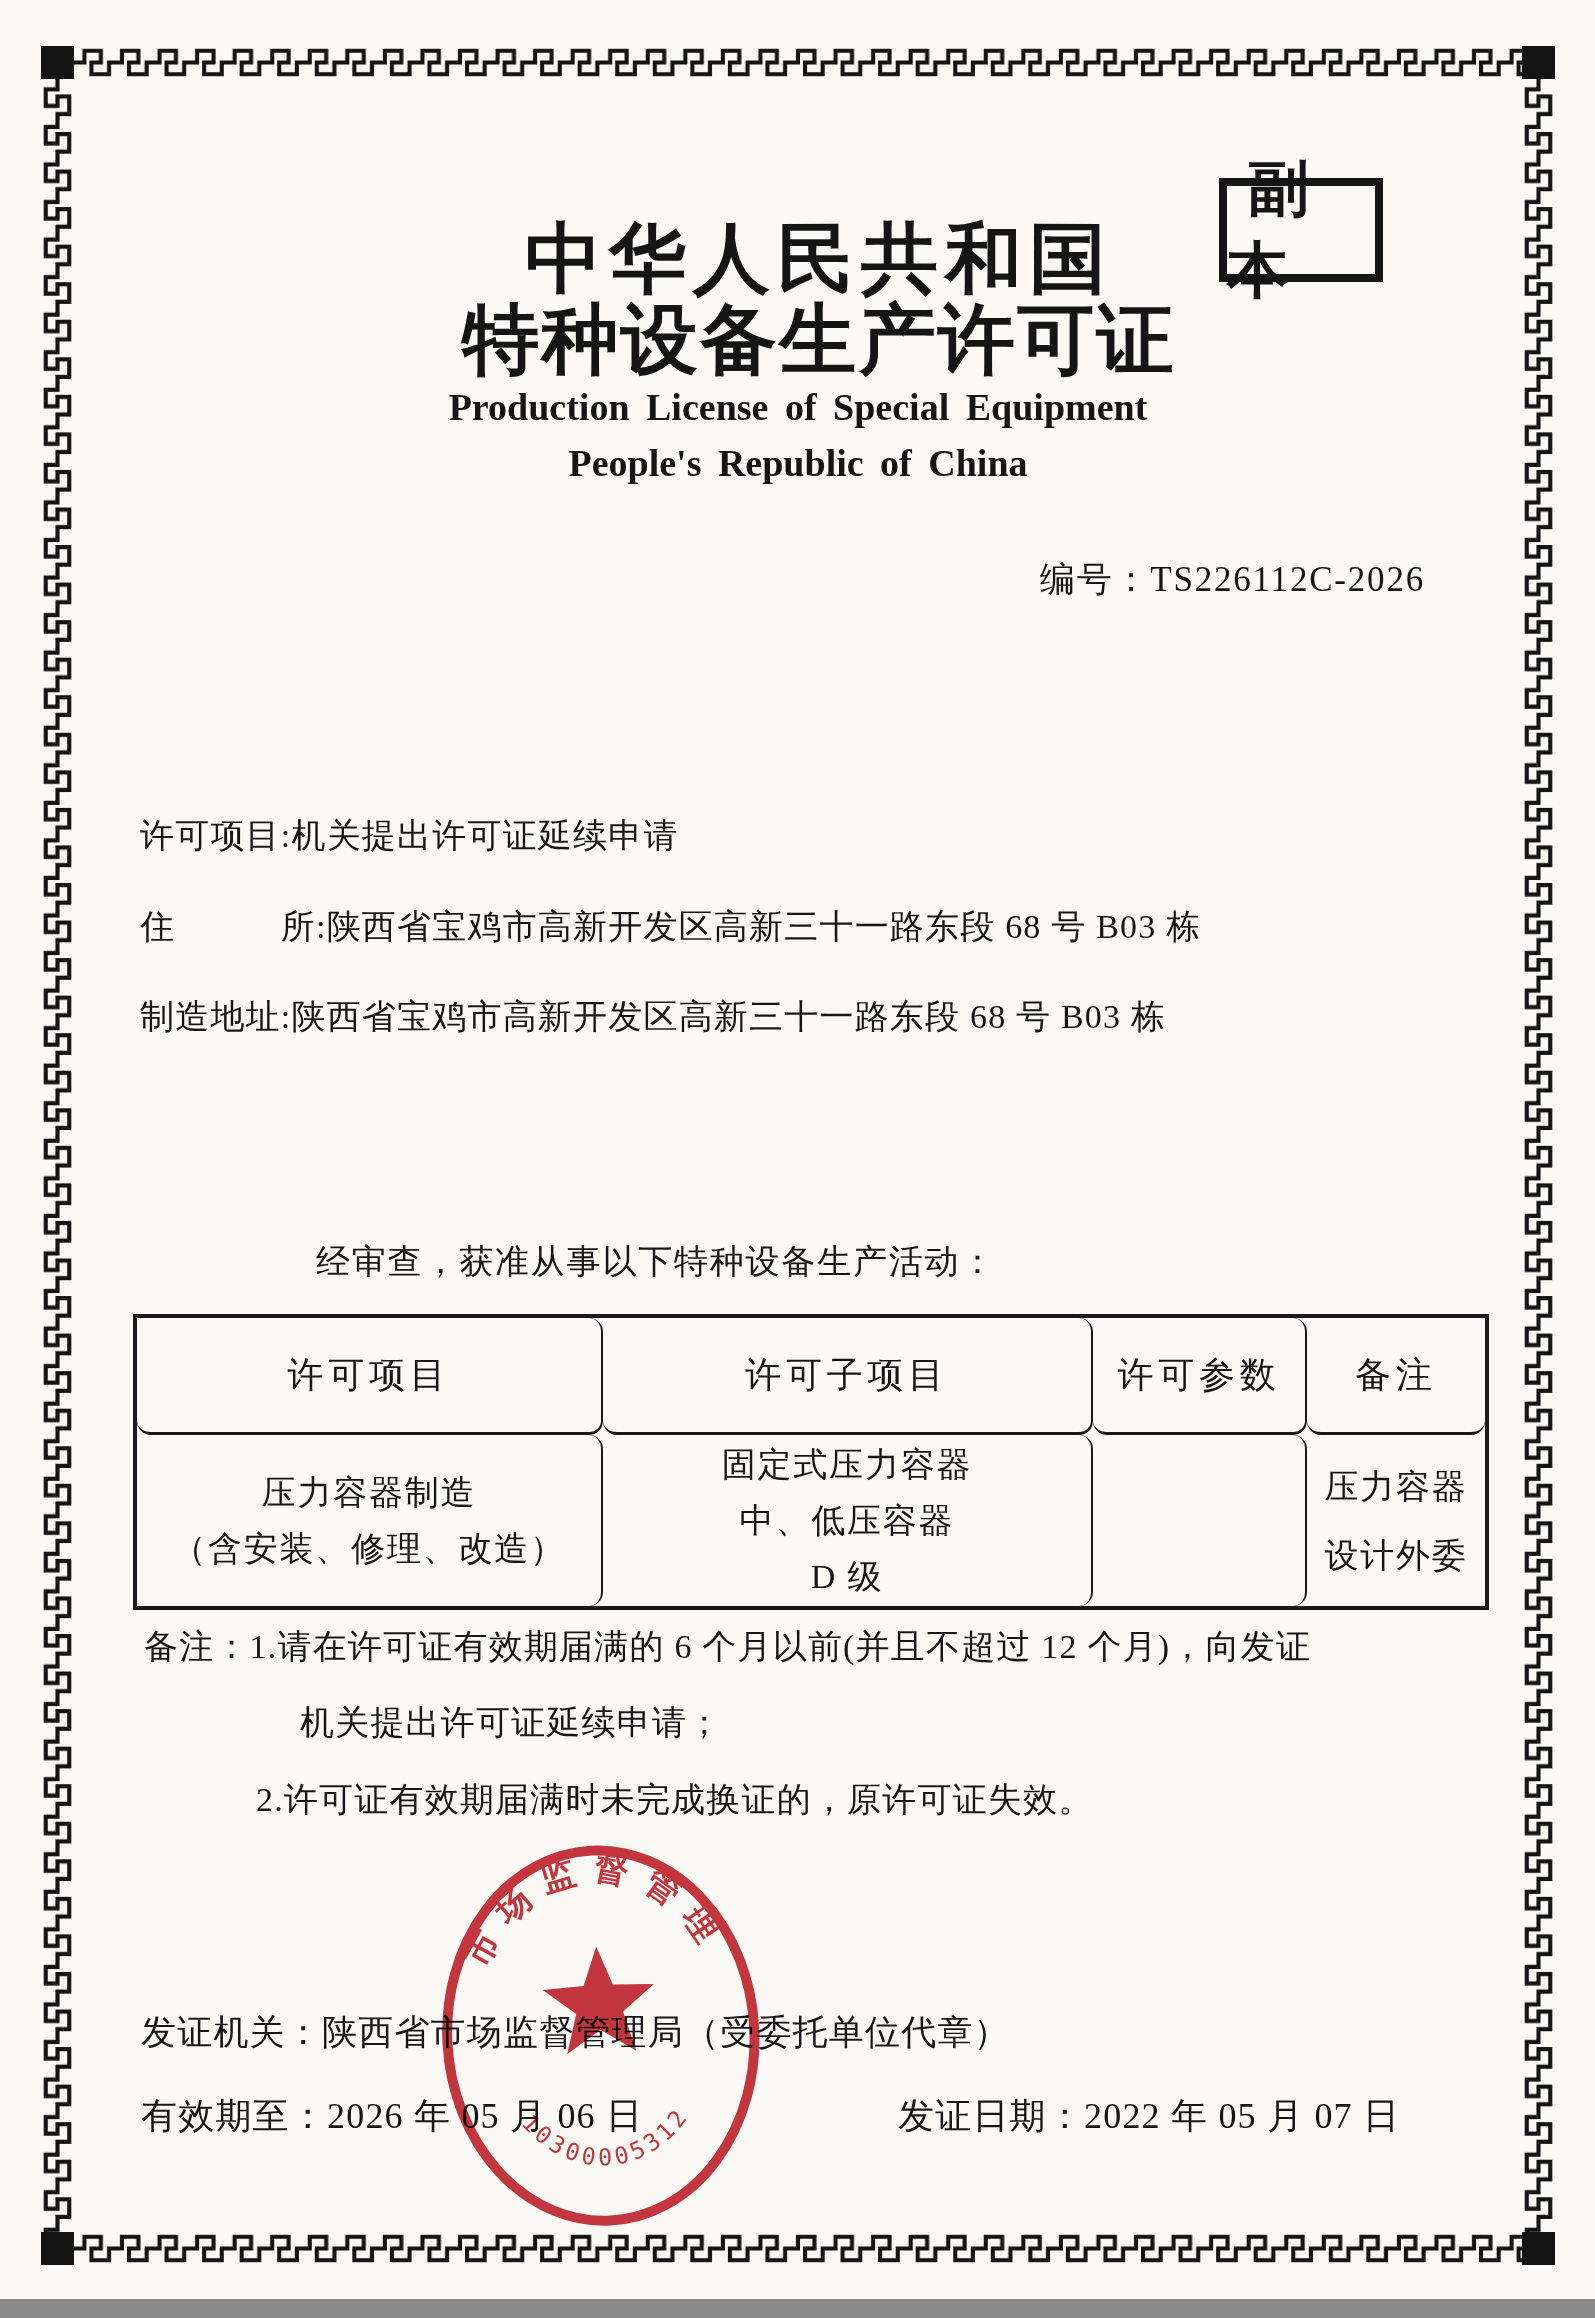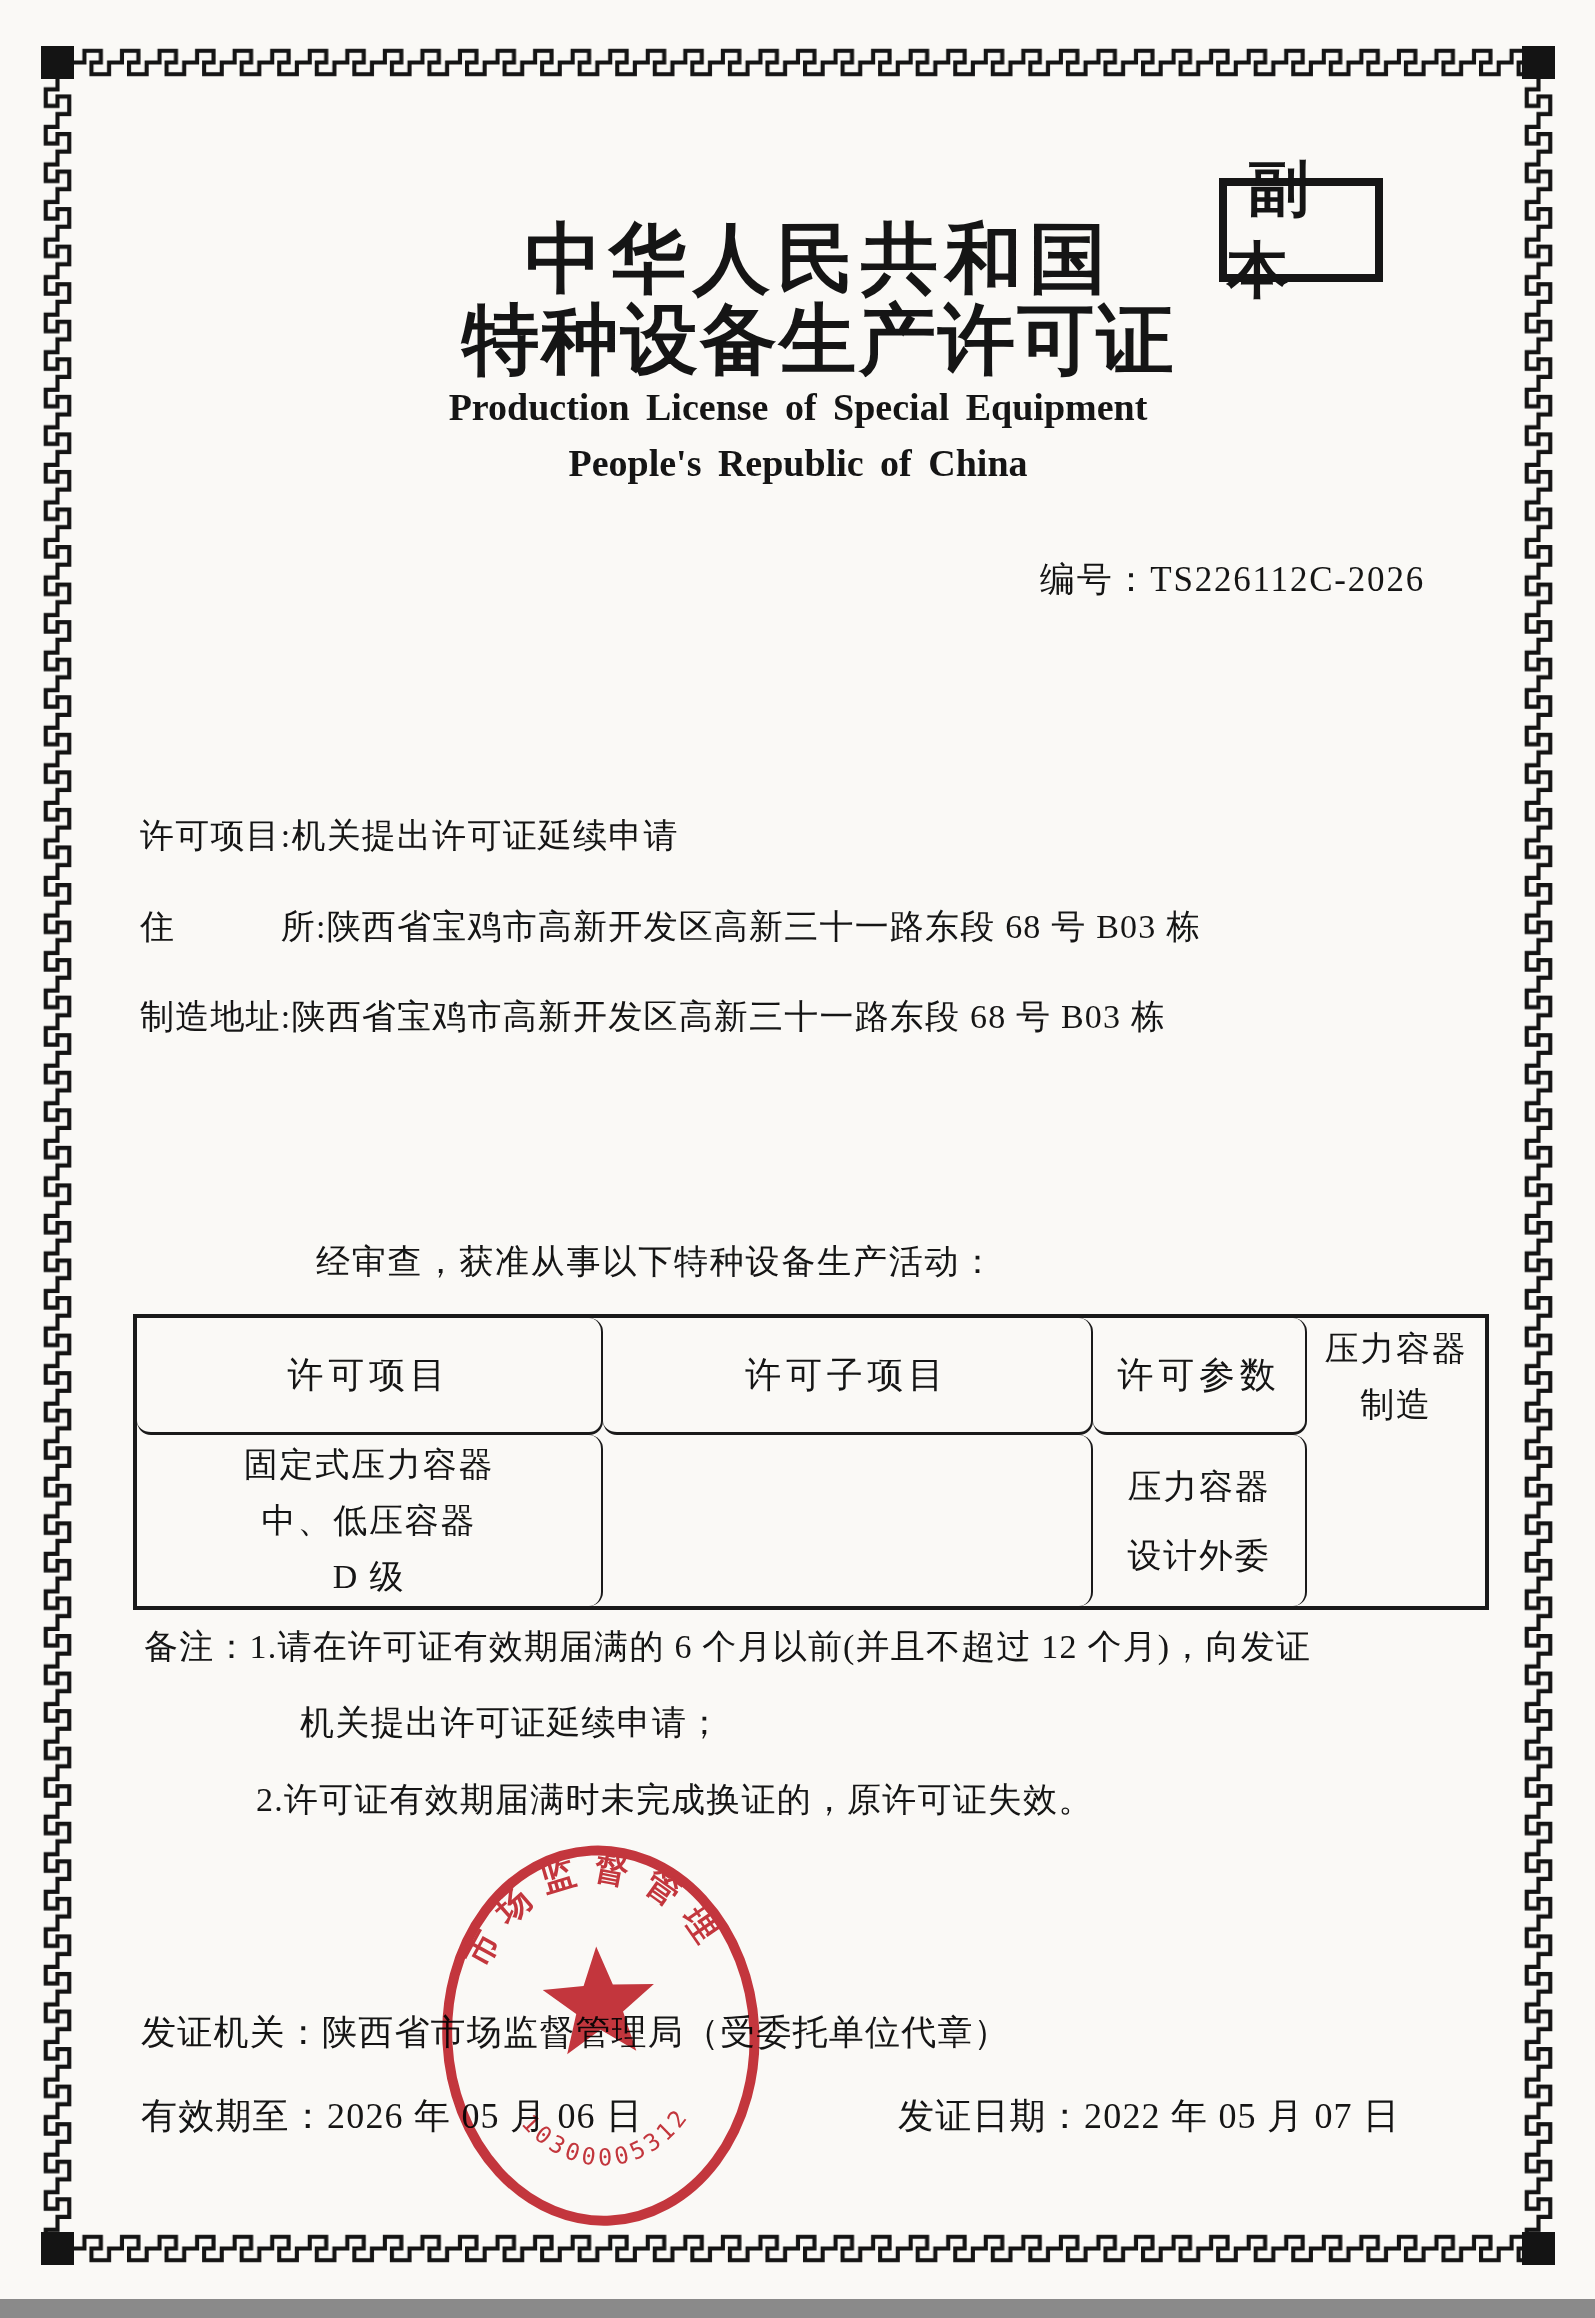--- a/index.html
+++ b/index.html
@@ -141,23 +141,25 @@
   <div class="abs info-line info-mfg">
     <span>制造地址:</span><span>陕西省宝鸡市高新开发区高新三十一路东段 68 号 B03 栋</span>
   </div>
 
   <div class="abs approval-line">经审查，获准从事以下特种设备生产活动：</div>
 
   <div class="abs license-table">
     <div class="cell hcell">许可项目</div>
     <div class="cell hcell">许可子项目</div>
     <div class="cell hcell">许可参数</div>
+    <div class="cell hcell">备注</div>
 
     <div class="cell bcell">
       <div class="tline">压力容器制造</div>
+      <div class="tline">（含安装、修理、改造）</div>
     </div>
     <div class="cell bcell">
       <div class="tline">固定式压力容器</div>
       <div class="tline">中、低压容器</div>
       <div class="tline">D 级</div>
     </div>
     <div class="cell bcell"></div>
     <div class="cell bcell gap2">
       <div class="tline">压力容器</div>
       <div class="tline">设计外委</div>

